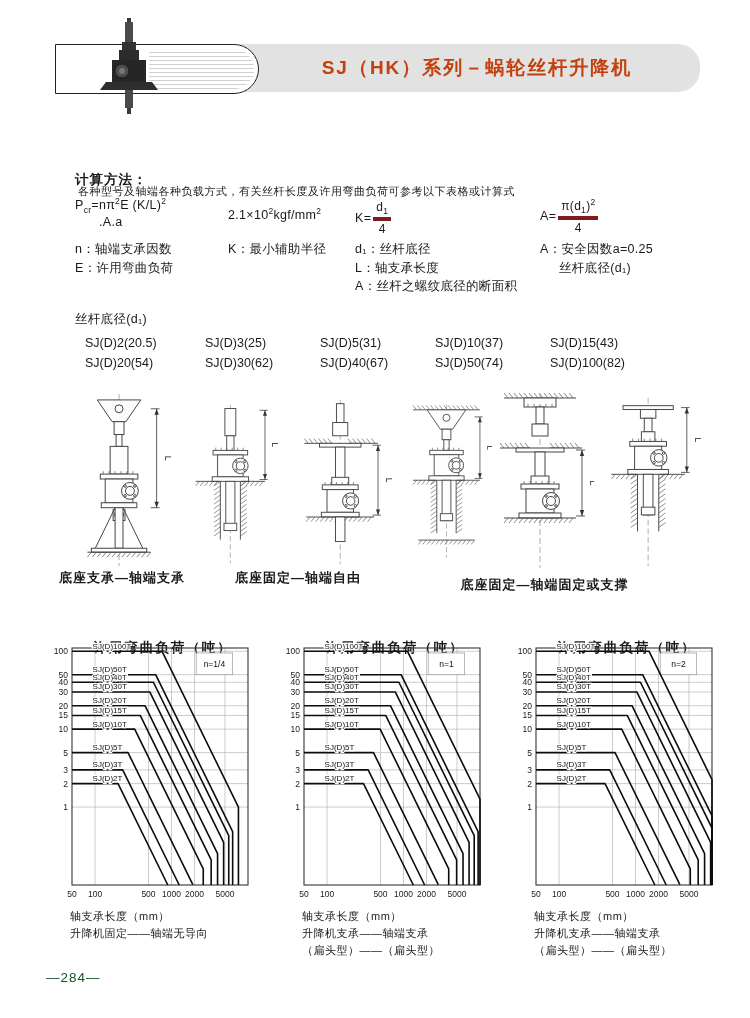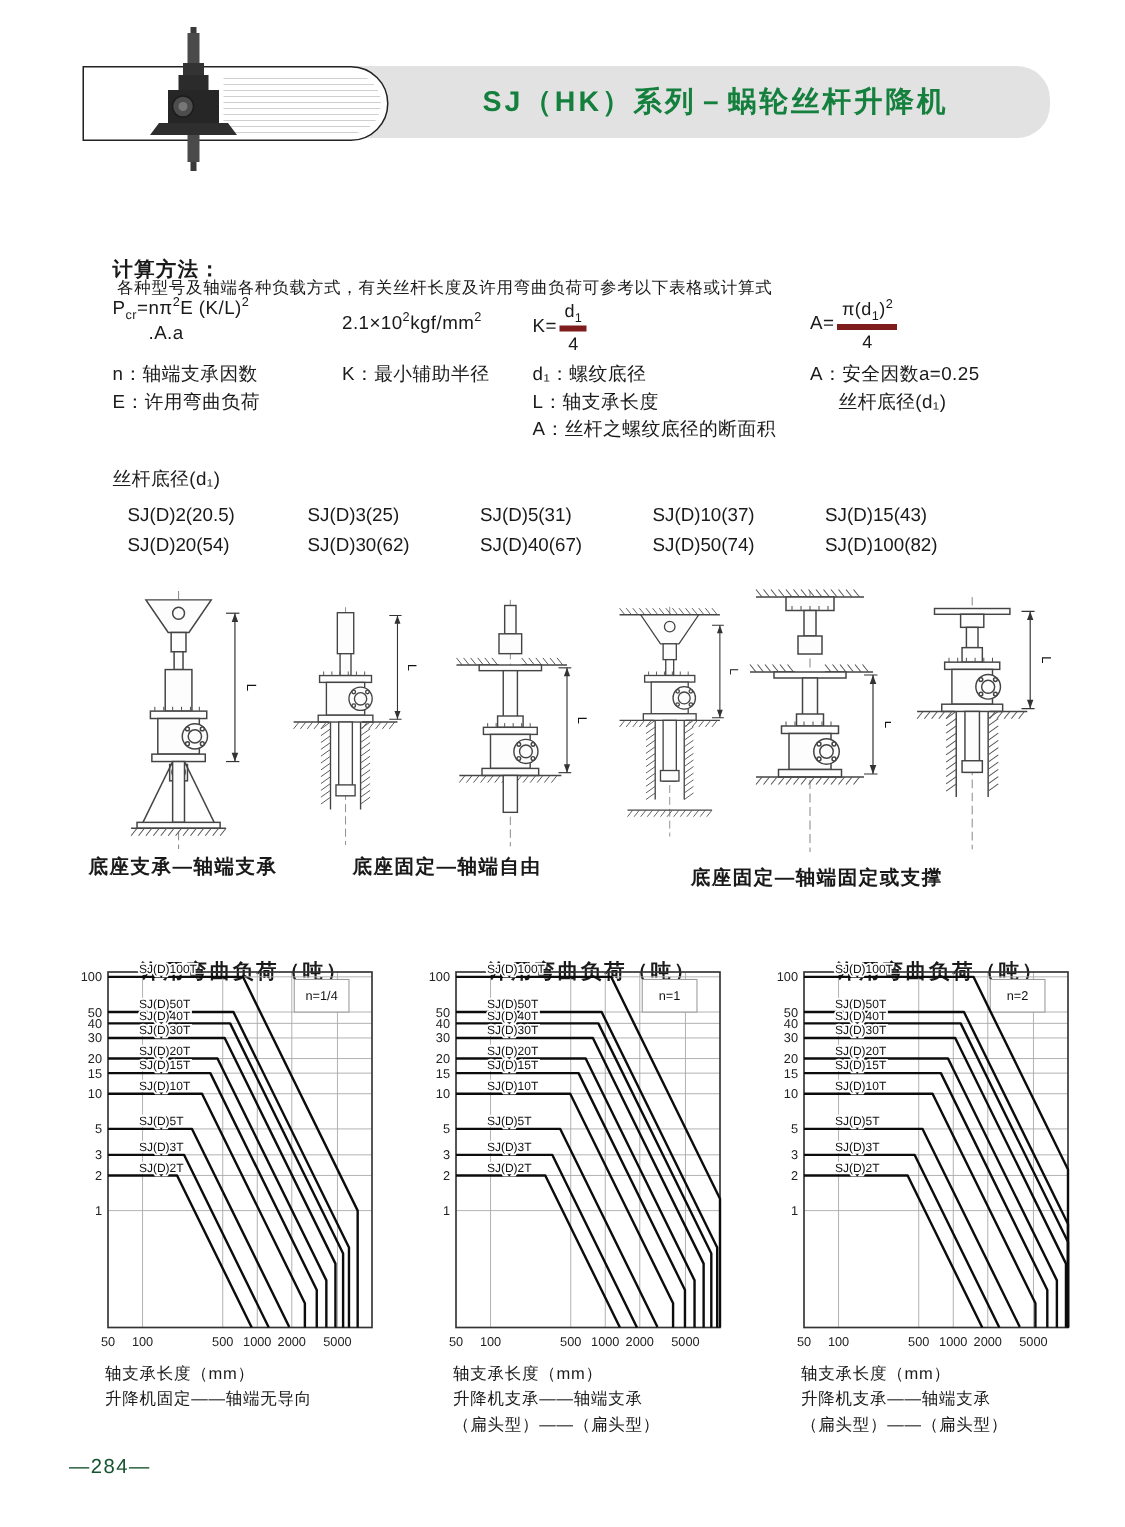--- a/index.html
+++ b/index.html
@@ -9,21 +9,21 @@
 
   
   #banner{left:55px;top:44px;width:645px;height:48px;background:#e2e2e2;
           border-radius:3px 22px 22px 3px;}
   #bookbox{left:55px;top:44px;width:202px;height:48px;background:#fff;
            border:1.4px solid #222;border-radius:0 30px 30px 0;overflow:hidden;}
   #stripes{left:46%;top:8%;width:52%;height:84%;border-radius:0 26px 26px 0;
            background:repeating-linear-gradient(to bottom,transparent 0 3px,#c4c4c4 3px 4px);
            opacity:.8;}
   #hdr-title{left:262px;top:44px;width:430px;height:48px;display:flex;align-items:center;justify-content:center;
-             font-size:19px;font-weight:700;letter-spacing:2px;color:#15803d;}
+             font-size:19px;font-weight:700;letter-spacing:2px;color:#c2410c;}
 
   
   #sec-head{left:48px;top:103px;font-size:16.5px;font-weight:700;letter-spacing:1px;}
   #intro{left:78px;top:136px;font-size:11px;letter-spacing:.5px;margin-top:48px;}
   #method-label{left:75px;top:171px;font-size:13.5px;font-weight:700;letter-spacing:1px;}
 
   .formula{font-size:12.5px;letter-spacing:.3px;}
   .formula sup{font-size:8.5px;}
   .formula sub{font-size:8.5px;}
   .frac{display:inline-block;text-align:center;vertical-align:middle;margin-left:2px;}
@@ -104,21 +104,21 @@
   </div>
 
   <div class="abs leg" style="left:75px;top:240px">
     <div>n：轴端支承因数</div>
     <div>E：许用弯曲负荷</div>
   </div>
   <div class="abs leg" style="left:228px;top:240px">
     <div>K：最小辅助半径</div>
   </div>
   <div class="abs leg" style="left:355px;top:240px">
-    <div>d₁：螺纹底径</div>
+    <div>d₁：丝杆底径</div>
     <div>L：轴支承长度</div>
     <div>A：丝杆之螺纹底径的断面积</div>
   </div>
   <div class="abs leg" style="left:540px;top:240px">
     <div>A：安全因数a=0.25</div>
     <div class="indent">丝杆底径(d₁)</div>
   </div>
 
   <div class="abs" id="screw-tab">
     <div class="hd">丝杆底径(d₁)</div>

